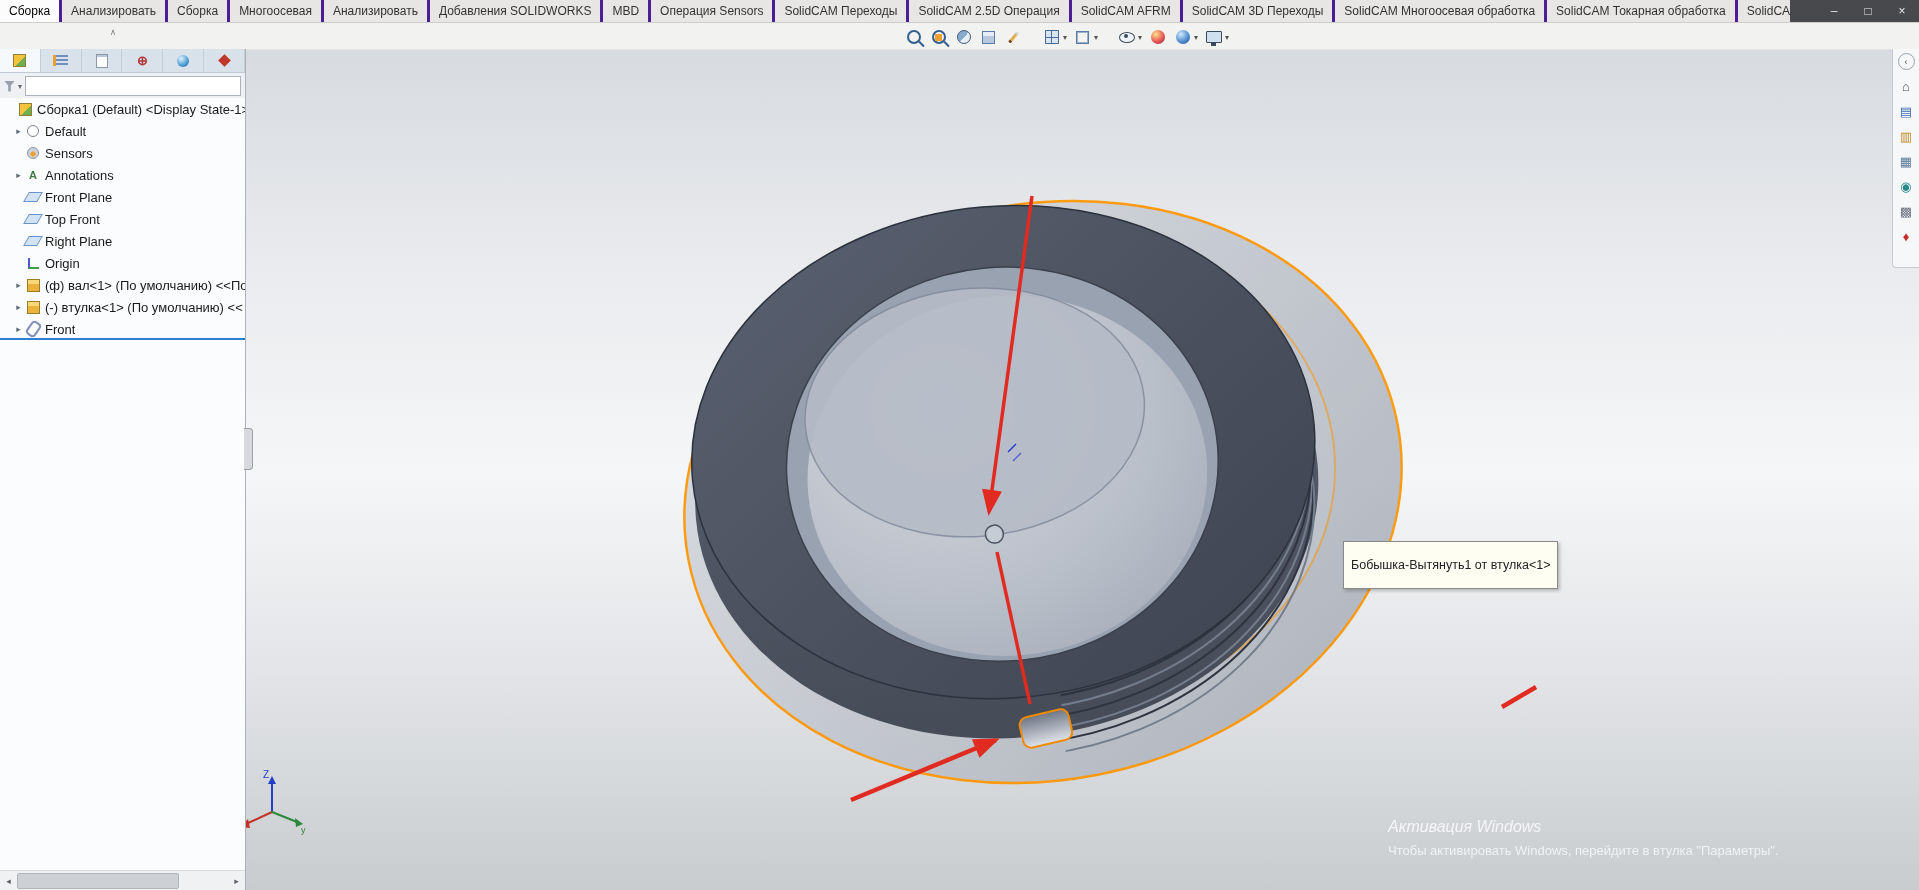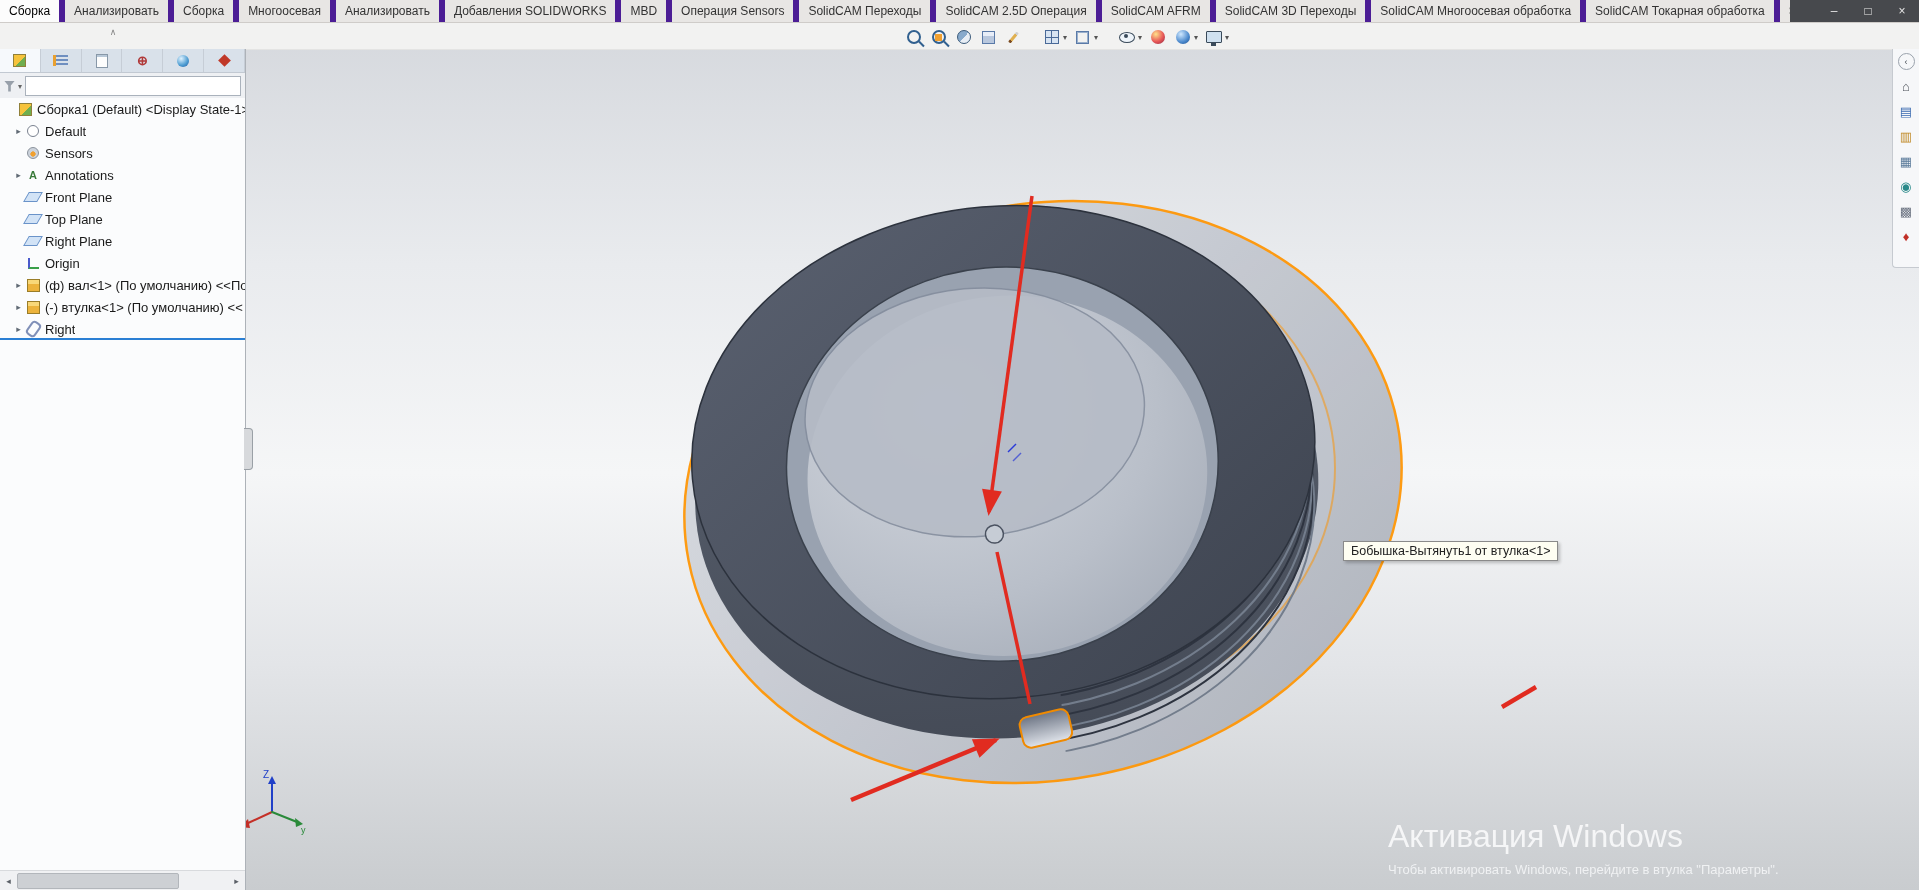--- a/index.html
+++ b/index.html
@@ -5,31 +5,31 @@
   html,body{margin:0;padding:0;}
   body{width:1919px;height:890px;overflow:hidden;position:relative;
        font-family:"Liberation Sans",sans-serif;background:#fff;-webkit-font-smoothing:antialiased;}
   .app{position:absolute;inset:0;}
 
   
   .viewport{position:absolute;left:0;top:22px;width:1919px;height:868px;z-index:10;
     background:linear-gradient(180deg,#d5d8dd 0%,#e9ebee 28%,#f5f6f7 52%,#e3e5e8 74%,#c9cccf 100%);}
   svg.canvas{position:absolute;left:0;top:0;display:block;}
   .tooltip{position:absolute;left:1343px;top:519px;background:#fefef2;border:1px solid #8a8a8a;
-    box-shadow:2px 2px 3px rgba(0,0,0,.22);font-size:12.5px;color:#222;padding:2px 7px;
+    box-shadow:2px 2px 3px rgba(0,0,0,.22);font-size:12.5px;color:#222;padding:16px 7px;
     white-space:nowrap;z-index:20;}
   .watermark{position:absolute;left:1388px;top:796px;z-index:15;pointer-events:none;}
-  .wm1{font-size:32px;color:rgba(250,251,252,.88);}
+  .wm1{font-size:16px;color:rgba(250,251,252,.88);font-style:italic;}
   .wm2{font-size:13px;color:rgba(248,249,250,.82);margin-top:7px;}
 
   
   .tabbar{position:absolute;left:0;top:0;width:1919px;height:22px;background:#e8e6e4;
     border-bottom:1px solid #cfccc9;z-index:40;display:flex;}
   .tabs{display:flex;height:100%;}
-  .tab{display:flex;align-items:center;padding:0 9px;border-right:6px solid #4c1d95;
+  .tab{display:flex;align-items:center;padding:0 9px;border-right:3px solid #4c1d95;
     background:#e8e6e4;color:#333;font-size:12px;white-space:nowrap;cursor:default;}
   .tab-active{background:#fcfcfc;color:#000;}
   .title-dark{position:absolute;right:0;top:0;height:22px;left:1790px;background:#47494d;
     display:flex;align-items:center;justify-content:flex-end;z-index:41;}
   .winbtn{width:34px;height:22px;color:#e6e6e6;font-size:12px;display:flex;
     align-items:center;justify-content:center;}
 
   
   .band{position:absolute;left:0;top:22px;width:1919px;height:27px;background:#f2f2f1;
     border-bottom:1px solid #e4e4e3;z-index:30;}
@@ -393,21 +393,21 @@
 
           <div class="trow ind-1">
             <span class="arrow" style="visibility: hidden;">▸</span>
             <span class="ticon ti-plane"></span>
             <span class="tlabel">Front Plane</span>
           </div>
 
           <div class="trow ind-1">
             <span class="arrow" style="visibility: hidden;">▸</span>
             <span class="ticon ti-plane"></span>
-            <span class="tlabel">Top Plane</span>
+            <span class="tlabel">Top Front</span>
           </div>
 
           <div class="trow ind-1">
             <span class="arrow" style="visibility: hidden;">▸</span>
             <span class="ticon ti-plane"></span>
             <span class="tlabel">Right Plane</span>
           </div>
 
           <div class="trow ind-1">
             <span class="arrow" style="visibility: hidden;">▸</span>
@@ -423,21 +423,21 @@
 
           <div class="trow ind-1">
             <span class="arrow">▸</span>
             <span class="ticon ti-part"></span>
             <span class="tlabel">(-) втулка&lt;1&gt; (По умолчанию) &lt;&lt;</span>
           </div>
 
           <div class="trow ind-1">
             <span class="arrow">▸</span>
             <span class="ticon ti-mates"></span>
-            <span class="tlabel">Right</span>
+            <span class="tlabel">Front</span>
           </div>
         </div>
       <div class="focus-line"></div>
     </div>
 
     <div class="splitter"></div>
 
     <div class="panel-hscroll">
       <span class="sarrow">◂</span>
       <span class="strack">

